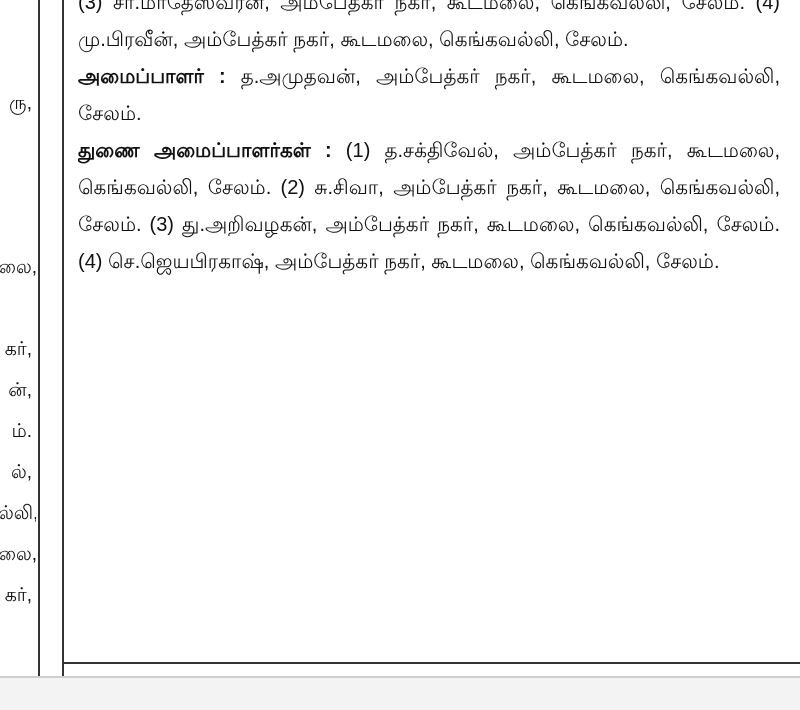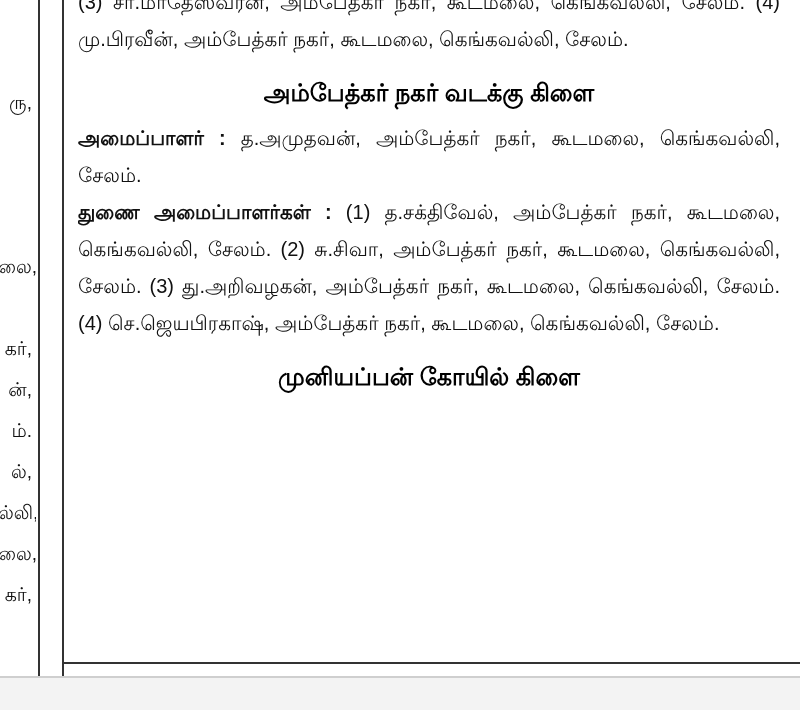--- a/index.html
+++ b/index.html
@@ -142,25 +142,23 @@
   </div>
 
   <div class="rule r1"></div>
   <div class="rule r2"></div>
   <div class="rule-bottom"></div>
 
   <div class="column">
 
     <p class="body clipped-top">(3) சா.மாதேஸ்வரன், அம்பேத்கர் நகர், கூடமலை, கெங்கவல்லி, சேலம். (4) மு.பிரவீன், அம்பேத்கர் நகர், கூடமலை, கெங்கவல்லி, சேலம்.</p>
 
-    <h2 class="heading">அம்பேத்கர் நகர் வடக்கு கிளை</h2>
 
     <p class="body para-block"><span class="lbl">அமைப்பாளர் :</span><span> த.அமுதவன், அம்பேத்கர் நகர், கூடமலை, கெங்கவல்லி, சேலம்.</span></p>
 
     <p class="body para-block"><span class="lbl">துணை அமைப்பாளர்கள் :</span><span> (1) த.சக்திவேல், அம்பேத்கர் நகர், கூடமலை, கெங்கவல்லி, சேலம். (2) சு.சிவா, அம்பேத்கர் நகர், கூடமலை, கெங்கவல்லி, சேலம். (3) து.அறிவழகன், அம்பேத்கர் நகர், கூடமலை, கெங்கவல்லி, சேலம். (4) செ.ஜெயபிரகாஷ், அம்பேத்கர் நகர், கூடமலை, கெங்கவல்லி, சேலம்.</span></p>
 
-    <h2 class="heading">முனியப்பன் கோயில் கிளை</h2>
 
 
   </div>
 
   <div class="page-bottom-gutter"></div>
 </div>
 
 </body></html>

